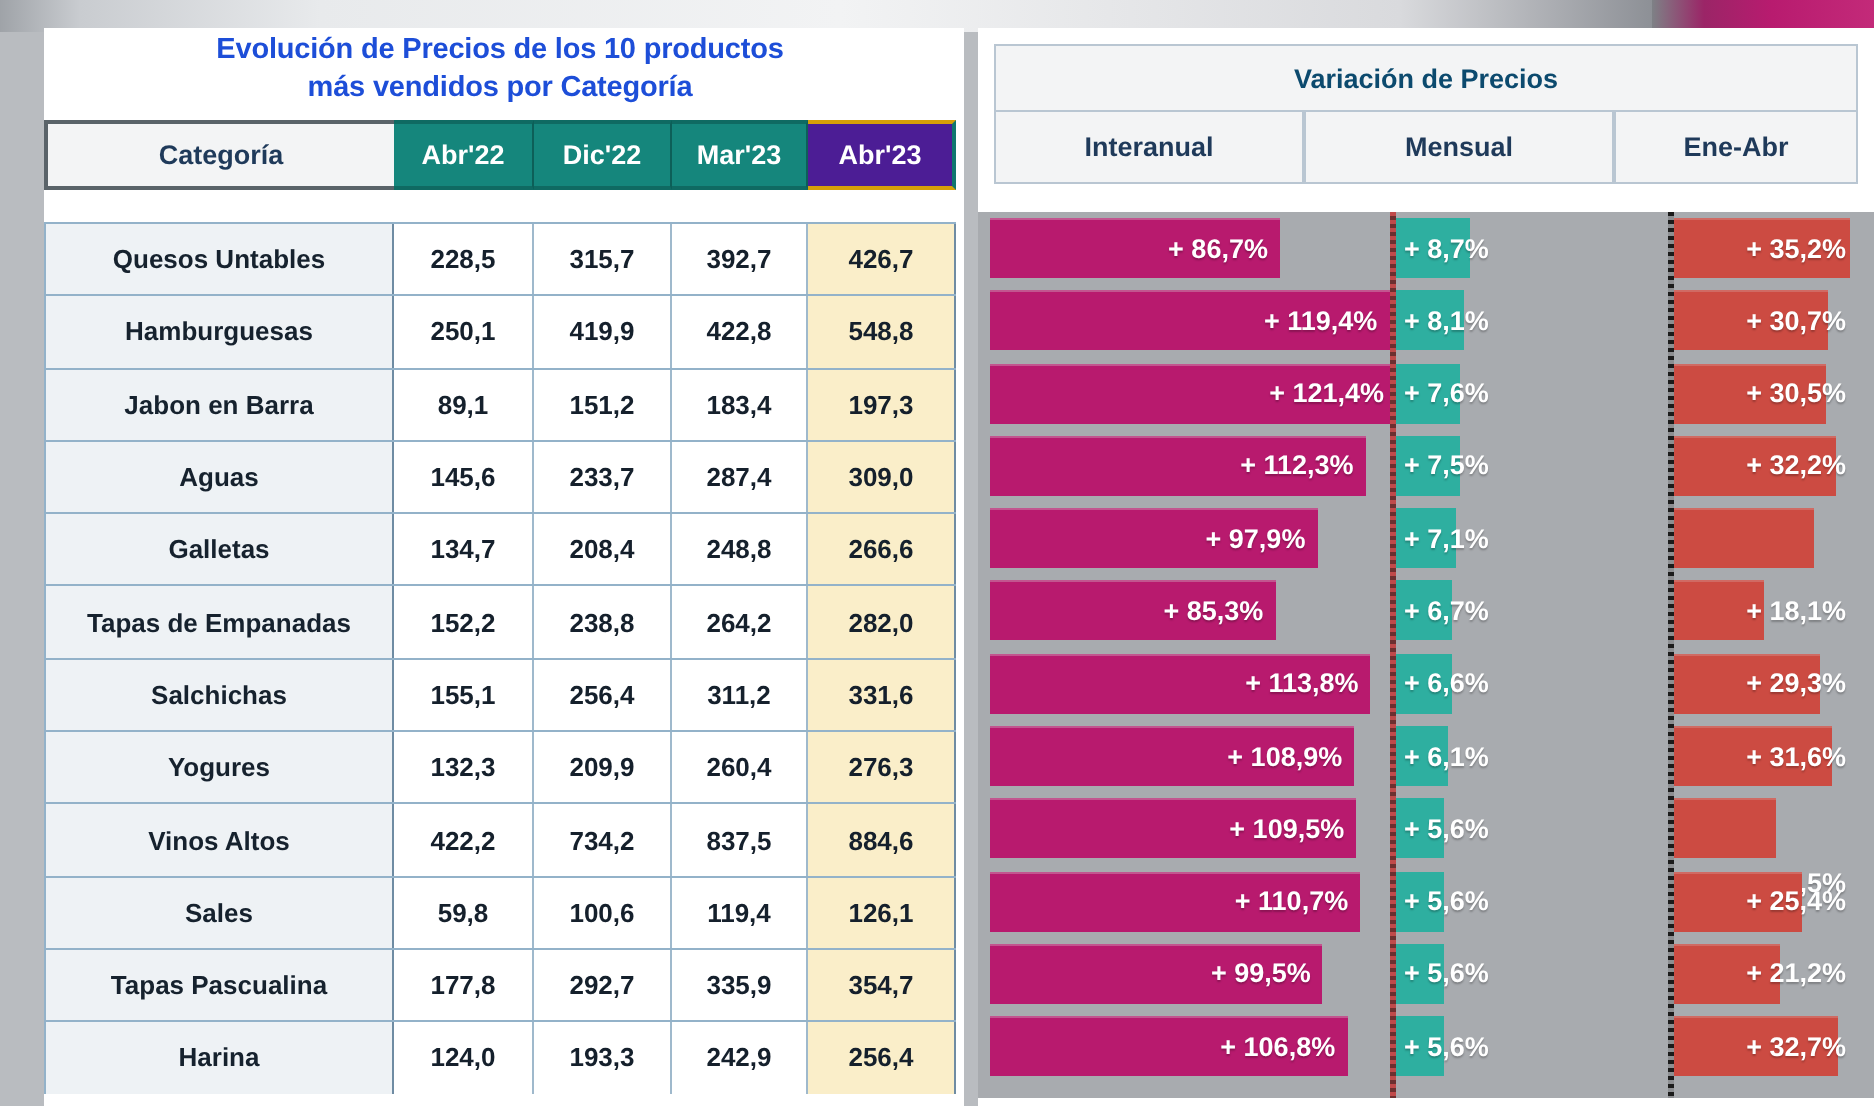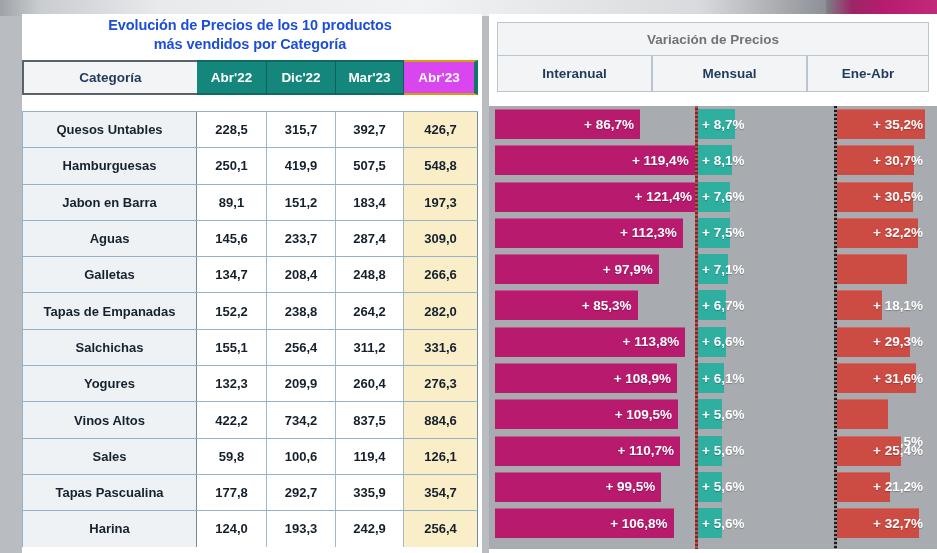--- a/index.html
+++ b/index.html
@@ -51,22 +51,22 @@
   .lh-m{
     position:absolute;top:0;height:35px;
     background:#15867c;
     box-sizing:border-box;
     border-top:2px solid #0f6a62;border-bottom:2px solid #0f6a62;
     border-right:1px solid #0d5f58;
     display:flex;align-items:center;justify-content:center;
     font-size:13.5px;font-weight:bold;color:#ffffff;
   }
   .lh-m.hl{
-    background:#d946ef;border-top:2px solid #d79f07;border-bottom:2px solid #d79f07;
-    border-right:4px solid #0f766e;color:#ffffff;
+    background:#4c1d95;border-top:2px solid #d79f07;border-bottom:2px solid #d79f07;
+    border-right:2px solid #0f766e;color:#ffffff;
   }
 
   
   #left-body{position:absolute;left:22px;top:111px;width:460px;}
   .lrow{
     position:relative;height:36.3px;width:456px;
     border-top:1px solid #93b2c9;
     box-sizing:border-box;
   }
   .lrow:last-child{border-bottom:1px solid #93b2c9;}
@@ -98,21 +98,21 @@
     background:#a8abaf;
   }
   #rp-headbg{
     position:absolute;left:489px;top:14px;width:448px;height:92px;
     background:#ffffff;
   }
   #r-head-top{
     position:absolute;left:497px;top:22px;width:432px;height:34px;
     background:#f3f4f5;border:1px solid #b9c6d2;box-sizing:border-box;
     display:flex;align-items:center;justify-content:center;
-    font-size:13.5px;font-weight:bold;color:#737373;
+    font-size:13.5px;font-weight:bold;color:#0c4a6e;
   }
   #r-head-sub{
     position:absolute;left:497px;top:56px;width:432px;height:36px;
   }
   .rh{
     position:absolute;top:0;height:36px;
     background:#f3f4f5;
     border:1px solid #b9c6d2;border-top:none;box-sizing:border-box;
     display:flex;align-items:center;justify-content:center;
     font-size:13.5px;font-weight:bold;color:#1f3a5a;
@@ -185,21 +185,21 @@
       <div class="lcell cat">Quesos Untables</div>
       <div class="lcell num" style="left: 175px; width: 70px;">228,5</div>
       <div class="lcell num" style="left: 245px; width: 69px;">315,7</div>
       <div class="lcell num" style="left: 314px; width: 68px;">392,7</div>
       <div class="lcell num last" style="left: 382px; width: 74px;">426,7</div>
     </div>
     <div class="lrow">
       <div class="lcell cat">Hamburguesas</div>
       <div class="lcell num" style="left: 175px; width: 70px;">250,1</div>
       <div class="lcell num" style="left: 245px; width: 69px;">419,9</div>
-      <div class="lcell num" style="left: 314px; width: 68px;">507,5</div>
+      <div class="lcell num" style="left: 314px; width: 68px;">422,8</div>
       <div class="lcell num last" style="left: 382px; width: 74px;">548,8</div>
     </div>
     <div class="lrow">
       <div class="lcell cat">Jabon en Barra</div>
       <div class="lcell num" style="left: 175px; width: 70px;">89,1</div>
       <div class="lcell num" style="left: 245px; width: 69px;">151,2</div>
       <div class="lcell num" style="left: 314px; width: 68px;">183,4</div>
       <div class="lcell num last" style="left: 382px; width: 74px;">197,3</div>
     </div>
     <div class="lrow">

